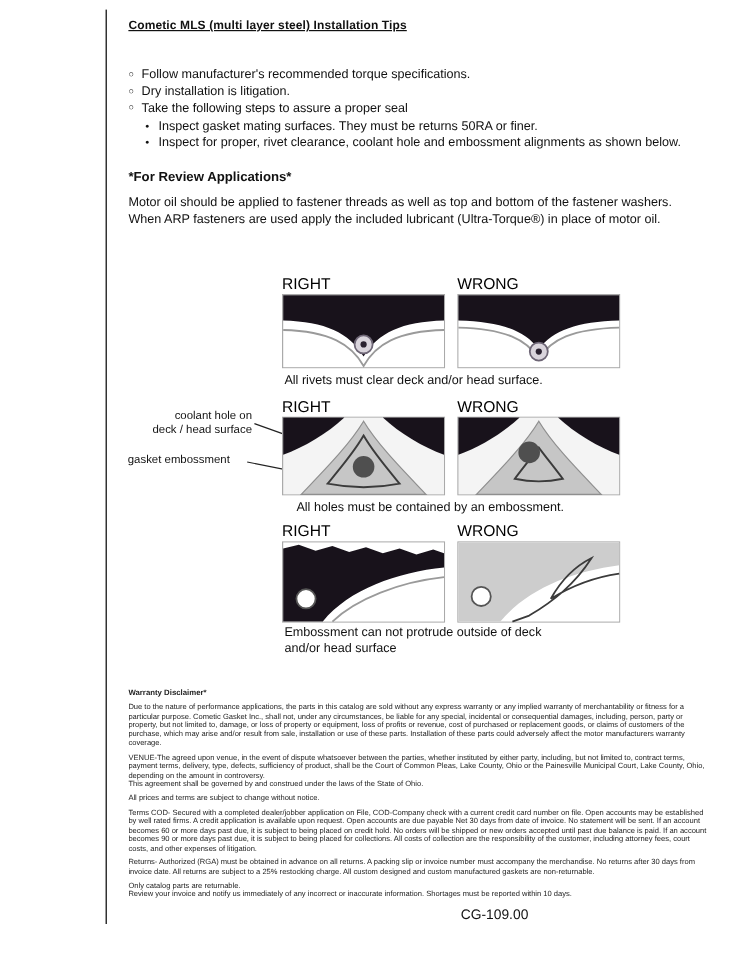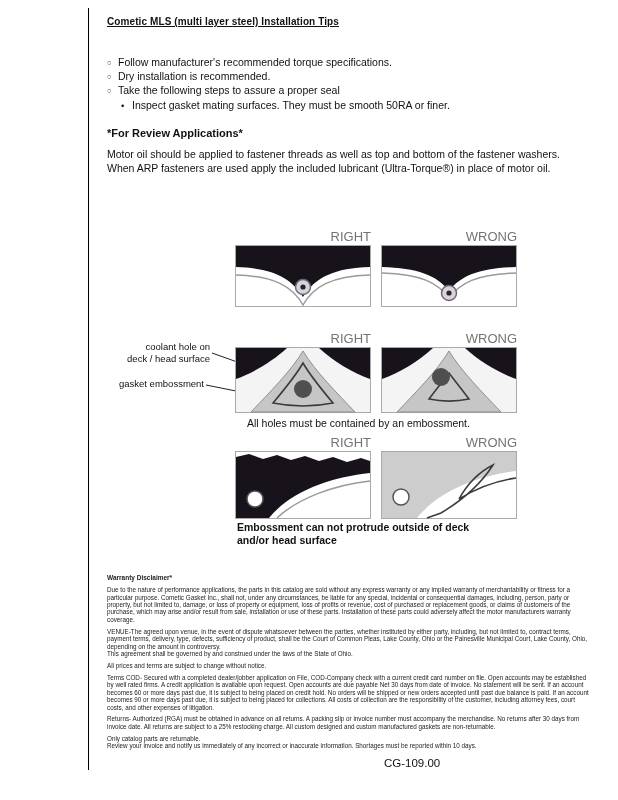--- a/index.html
+++ b/index.html
@@ -14,21 +14,21 @@
   .tips li { white-space:nowrap; }
   .tips .sub { margin-left:14px; }
   .marker { display:inline-block; width:11px; }
   .marker.open { font-size:7.5px; vertical-align:1px; }
   .marker.fill { font-size:9.5px; }
   .diesel-head { font-size:11px; font-weight:bold; margin:15px 0 9px; }
   .para { font-size:10.5px; line-height:1.28; margin-bottom:10px; white-space:pre-line; }
   .note { font-size:10.5px; margin-top:12px; }
 
   .diagrams { position:absolute; left:90px; top:225px; width:515px; height:330px; }
-  .dg-label { position:absolute; width:136px; text-align:right; font-size:13px; color:#737373; }
+  .dg-label { position:absolute; width:136px; text-align:left; font-size:13px; color:#000000; }
   .panel { position:absolute; width:136px; }
   .panel svg { display:block; }
   .caption { position:absolute; font-size:10.5px; line-height:1.25; white-space:pre-line; color:#111; }
   .callout { position:absolute; font-size:9.5px; line-height:1.3; text-align:right; white-space:pre-line; color:#111; }
   .callout-lines { position:absolute; left:0; top:0; pointer-events:none; }
 
   .disclaimer { position:absolute; left:107px; top:574px; width:484px; font-size:6.3px; line-height:1.18; color:#222; }
   .disclaimer p { margin-bottom:4.5px; white-space:pre-line; }
   .disc-head { font-weight:bold; margin-bottom:4px; font-size:6.5px; }
   .footer { position:absolute; left:384px; top:757px; font-size:11.5px; color:#111; }
@@ -36,23 +36,24 @@
 </head>
 <body>
 
 <div class="page">
   <div class="left-rule"></div>
 
   <div class="content">
     <h1 class="title">Cometic MLS (multi layer steel) Installation Tips</h1>
     <ul class="tips">
       <li><span class="marker open">○</span><span>Follow manufacturer's recommended torque specifications.</span></li>
-      <li><span class="marker open">○</span><span>Dry installation is recommended.</span></li>
+      <li><span class="marker open">○</span><span>Dry installation is litigation.</span></li>
       <li><span class="marker open">○</span><span>Take the following steps to assure a proper seal</span></li>
-      <li class="sub"><span class="marker fill">•</span><span>Inspect gasket mating surfaces.  They must be smooth 50RA or finer.</span></li>
+      <li class="sub"><span class="marker fill">•</span><span>Inspect gasket mating surfaces.  They must be returns 50RA or finer.</span></li>
+      <li class="sub"><span class="marker fill">•</span><span>Inspect for proper, rivet clearance, coolant hole and embossment alignments as shown below.</span></li>
     </ul>
 
     <div class="diesel-head">*For Review Applications*</div>
     <p class="para">Motor oil should be applied to fastener threads as well as top and bottom of the fastener washers.
 When ARP fasteners are used apply the included lubricant (Ultra-Torque®) in place of motor oil.</p>
   </div>
 
   <div class="diagrams">
 
     <div class="dg-label" style="left:145px;top:4px;">RIGHT</div>
@@ -69,27 +70,28 @@
     </div>
     <div class="panel" style="left:291px;top:20px;">
       <svg width="136" height="62" viewBox="0 0 136 62">
         <rect x="0.5" y="0.5" width="135" height="61" fill="#ffffff" stroke="#aaaaaa"></rect>
         <path d="M1,1 H135 V22 C100,23 80,30 68,46 C56,30 36,23 1,22 Z" fill="#18121b"></path>
         <path d="M1,28 C40,29 58,38 68,54 C78,38 96,29 135,28" fill="none" stroke="#9a9a9a" stroke-width="1.5"></path>
         <circle cx="68" cy="48" r="7.5" fill="#d9d4dc" stroke="#6d6575" stroke-width="1.5"></circle>
         <circle cx="68" cy="48" r="2.6" fill="#2a2230"></circle>
       </svg>
     </div>
+    <div class="caption" style="left:147px;top:86px;">All rivets must clear deck and/or head surface.</div>
 
     <div class="dg-label" style="left:145px;top:106px;">RIGHT</div>
     <div class="dg-label" style="left:291px;top:106px;">WRONG</div>
 
     <div class="callout" style="left:4px;top:116px;width:116px;">coolant hole on
 deck / head surface</div>
-    <div class="callout" style="left:4px;top:153px;width:110px;">gasket embossment</div>
+    <div class="callout" style="left:4px;top:153px;width:110px;text-align:center;">gasket embossment</div>
     <svg class="callout-lines" width="515" height="330">
       <line x1="122" y1="128" x2="206" y2="158" stroke="#222" stroke-width="1"></line>
       <line x1="116" y1="160" x2="196" y2="176" stroke="#222" stroke-width="1"></line>
     </svg>
 
     <div class="panel" style="left:145px;top:122px;">
       <svg width="136" height="66" viewBox="0 0 136 66">
         <rect x="0.5" y="0.5" width="135" height="65" fill="#f4f4f4" stroke="#aaaaaa"></rect>
         <path d="M1,1 H52 C38,14 18,26 1,32 Z" fill="#18121b"></path>
         <path d="M135,1 H84 C98,14 118,26 135,32 Z" fill="#18121b"></path>
@@ -122,21 +124,21 @@
       </svg>
     </div>
     <div class="panel" style="left:291px;top:226px;">
       <svg width="136" height="68" viewBox="0 0 136 68">
         <rect x="0.5" y="0.5" width="135" height="67" fill="#ffffff" stroke="#aaaaaa"></rect>
         <path d="M1,1 H135 V20 C96,25 58,40 36,67 H1 Z" fill="#cdcdcd"></path>
         <path d="M135,27 C114,30 94,38 78,48 C88,30 100,20 112,14 C98,36 80,50 60,62 L46,67" fill="none" stroke="#3b3b3b" stroke-width="1.5"></path>
         <circle cx="20" cy="46" r="8" fill="#ffffff" stroke="#555555" stroke-width="1.5"></circle>
       </svg>
     </div>
-    <div class="caption" style="left:147px;top:296px;width:250px;font-weight:bold;">Embossment can not protrude outside of deck
+    <div class="caption" style="left:147px;top:296px;width:250px;">Embossment can not protrude outside of deck
 and/or head surface</div>
   </div>
 
   <div class="disclaimer">
     <p class="disc-head">Warranty Disclaimer*</p>
     <p>Due to the nature of performance applications, the parts in this catalog are sold without any express warranty or any implied warranty of merchantability or fitness for a particular purpose.  Cometic Gasket Inc., shall not, under any circumstances, be liable for any special, incidental or consequential damages, including, person, party or property, but not limited to, damage, or loss of property or equipment, loss of profits or revenue, cost of purchased or replacement goods, or claims of customers of the purchase, which may arise and/or result from sale, installation or use of these parts.  Installation of these parts could adversely affect the motor manufacturers warranty coverage.</p>
     <p>VENUE-The agreed upon venue, in the event of dispute whatsoever between the parties, whether instituted by either party, including, but not limited to, contract terms, payment terms, delivery, type, defects, sufficiency of product, shall be the Court of Common Pleas, Lake County, Ohio or the Painesville Municipal Court, Lake County, Ohio, depending on the amount in controversy.
 This agreement shall be governed by and construed under the laws of the State of Ohio.</p>
     <p>All prices and terms are subject to change without notice.</p>
     <p>Terms COD- Secured with a completed dealer/jobber application on File, COD-Company check with a current credit card number on file.  Open accounts may be established by well rated firms.  A credit application is available upon request.  Open accounts are due payable Net 30 days from date of invoice.  No statement will be sent.  If an account becomes 60 or more days past due, it is subject to being placed on credit hold.  No orders will be shipped or new orders accepted until past due balance is paid.  If an account becomes 90 or more days past due, it is subject to being placed for collections.  All costs of collection are the responsibility of the customer, including attorney fees, court costs, and other expenses of litigation.</p>

